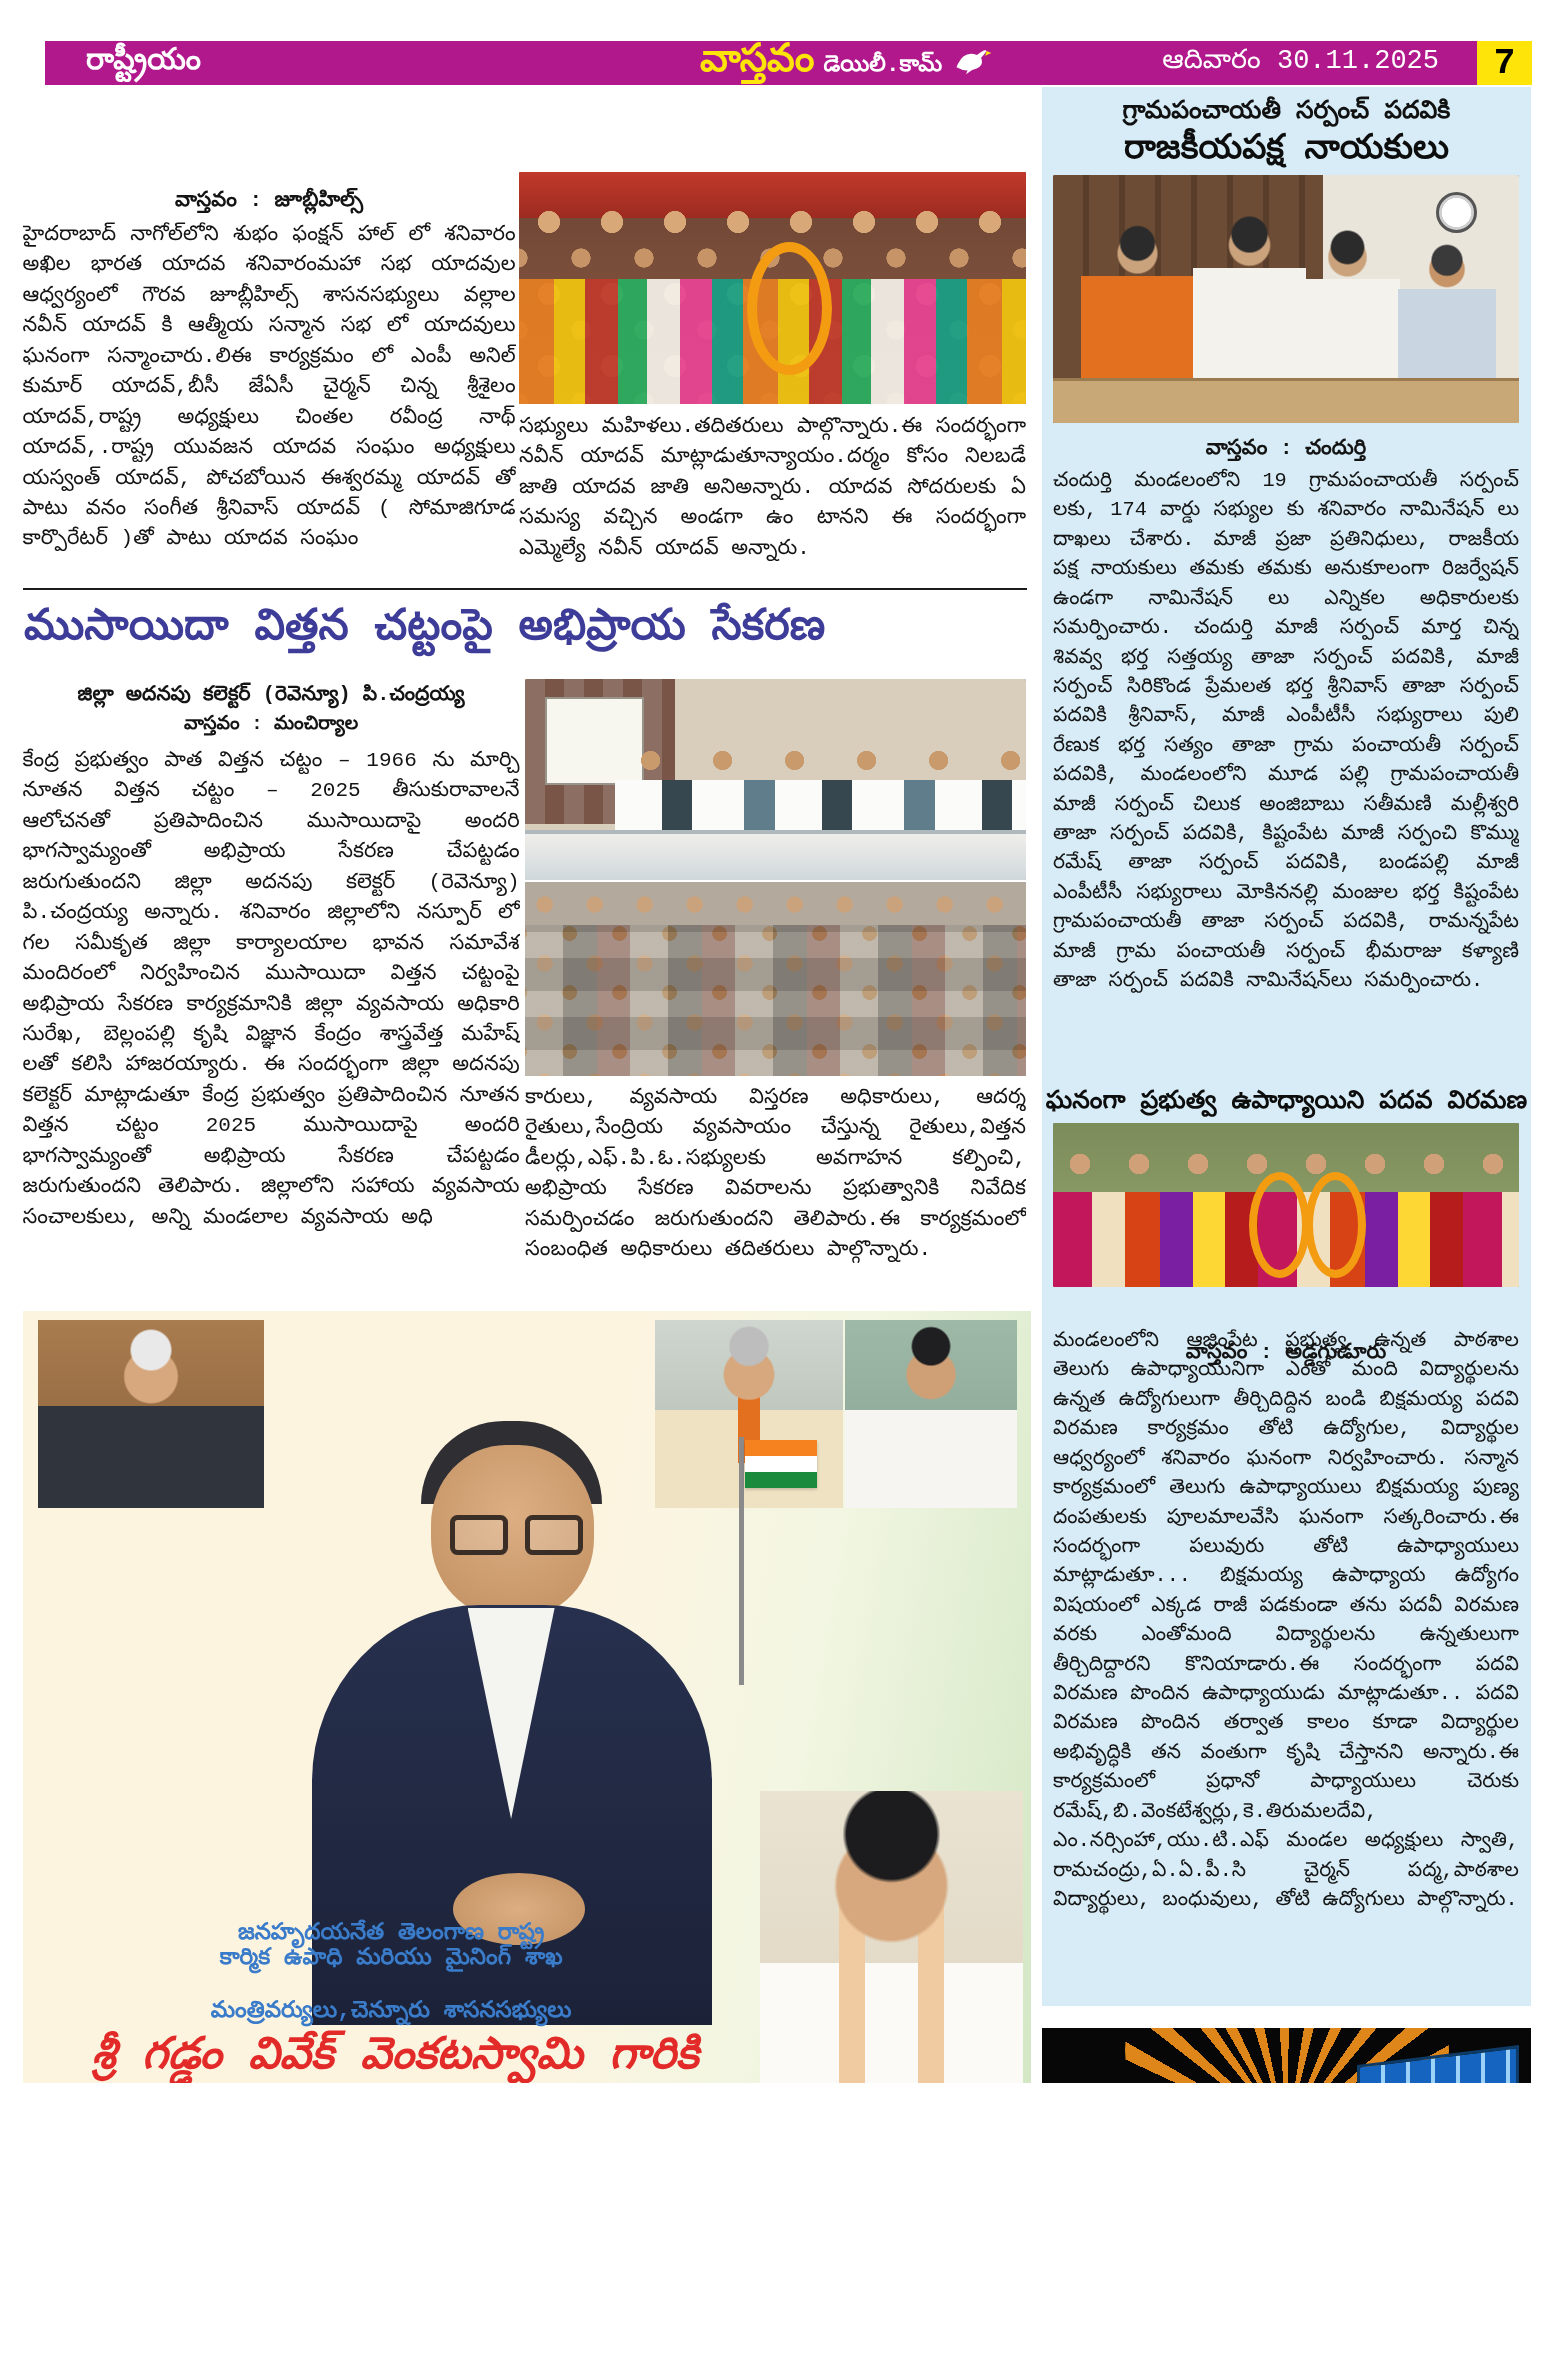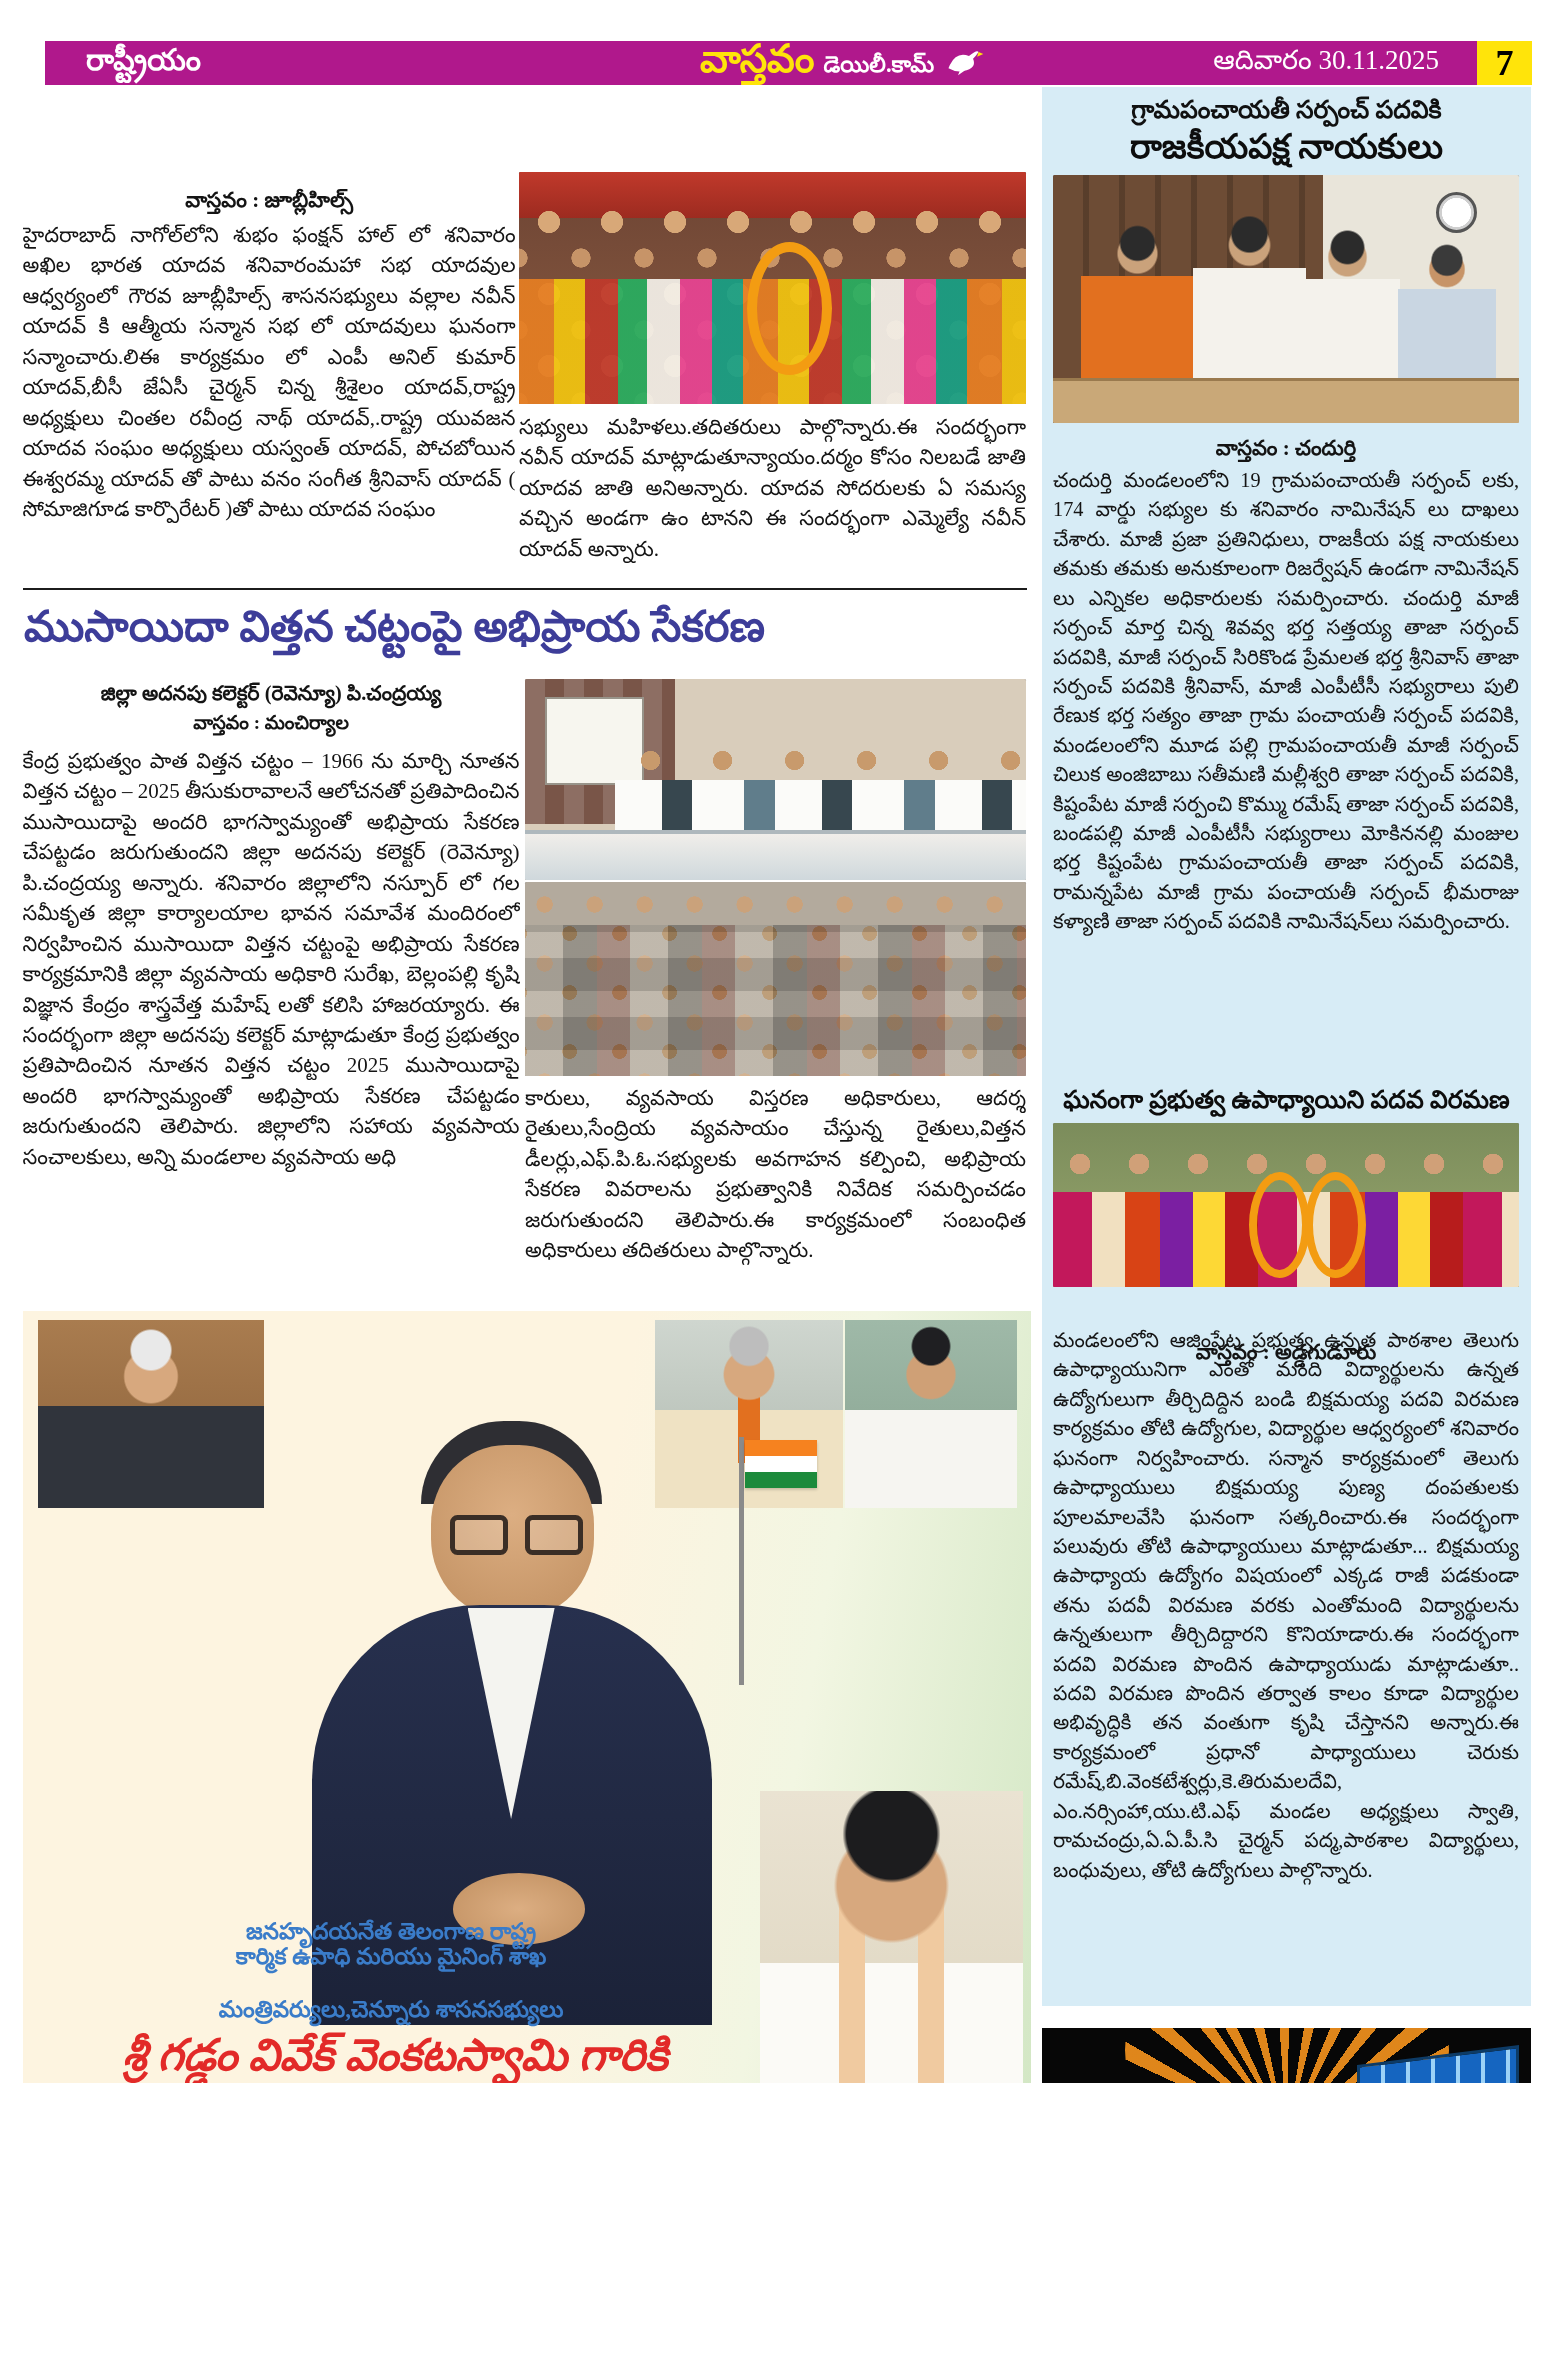--- a/index.html
+++ b/index.html
@@ -2,21 +2,21 @@
 <html style="--magenta: #b0188c; --yellow: #ffe40a; --headline-red: #b02a26; --headline-indigo: #3d3d99; --panel-blue: #d7ecf6; --bar-green: #3d5a3b; --ad-blue: #3a7cc9; --ad-red: #e22a28; --srk-orange: #f7941d; --srk-green: #3cb54a;font-size:12px"><head>
 <meta charset="utf-8">
 <style>
   :root{
     --magenta:#b0188c; --yellow:#ffe40a; --headline-red:#b02a26; --headline-indigo:#3d3d99;
     --panel-blue:#d7ecf6; --bar-green:#3d5a3b; --ad-blue:#3a7cc9; --ad-red:#e22a28;
     --srk-orange:#f7941d; --srk-green:#3cb54a;
   }
   html,body{margin:0;padding:0;}
   .page{position:relative;width:1555px;height:2083px;background:#fff;overflow:hidden;
-        font-family:Liberation Serif, serif;color:#141414;}
+        font-family:Liberation Mono, monospace;color:#141414;}
   .abs{position:absolute;}
 
   
   .masthead{left:45px;top:41px;width:1432px;height:44px;background:var(--magenta);
             display:flex;align-items:center;color:#fff;}
   .m-section{margin-left:41px;font-size:30px;font-weight:bold;}
   .m-brand{position:absolute;left:655px;display:flex;align-items:baseline;gap:9px;}
   .m-brand-main{font-size:39px;font-weight:bold;color:var(--yellow);}
   .m-brand-suffix{font-size:22.6px;font-weight:bold;color:#fff;}
   .m-dove{position:relative;top:4.5px;}

